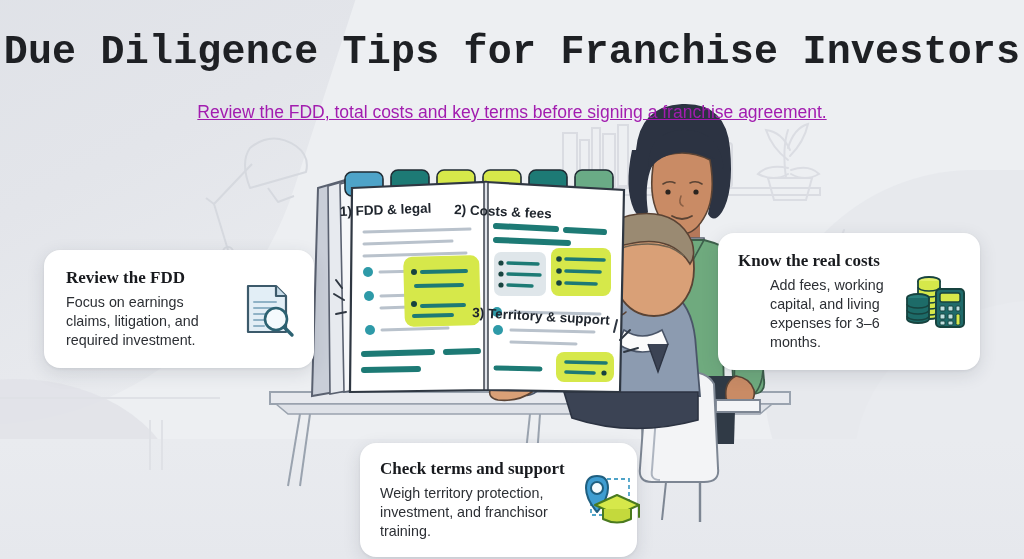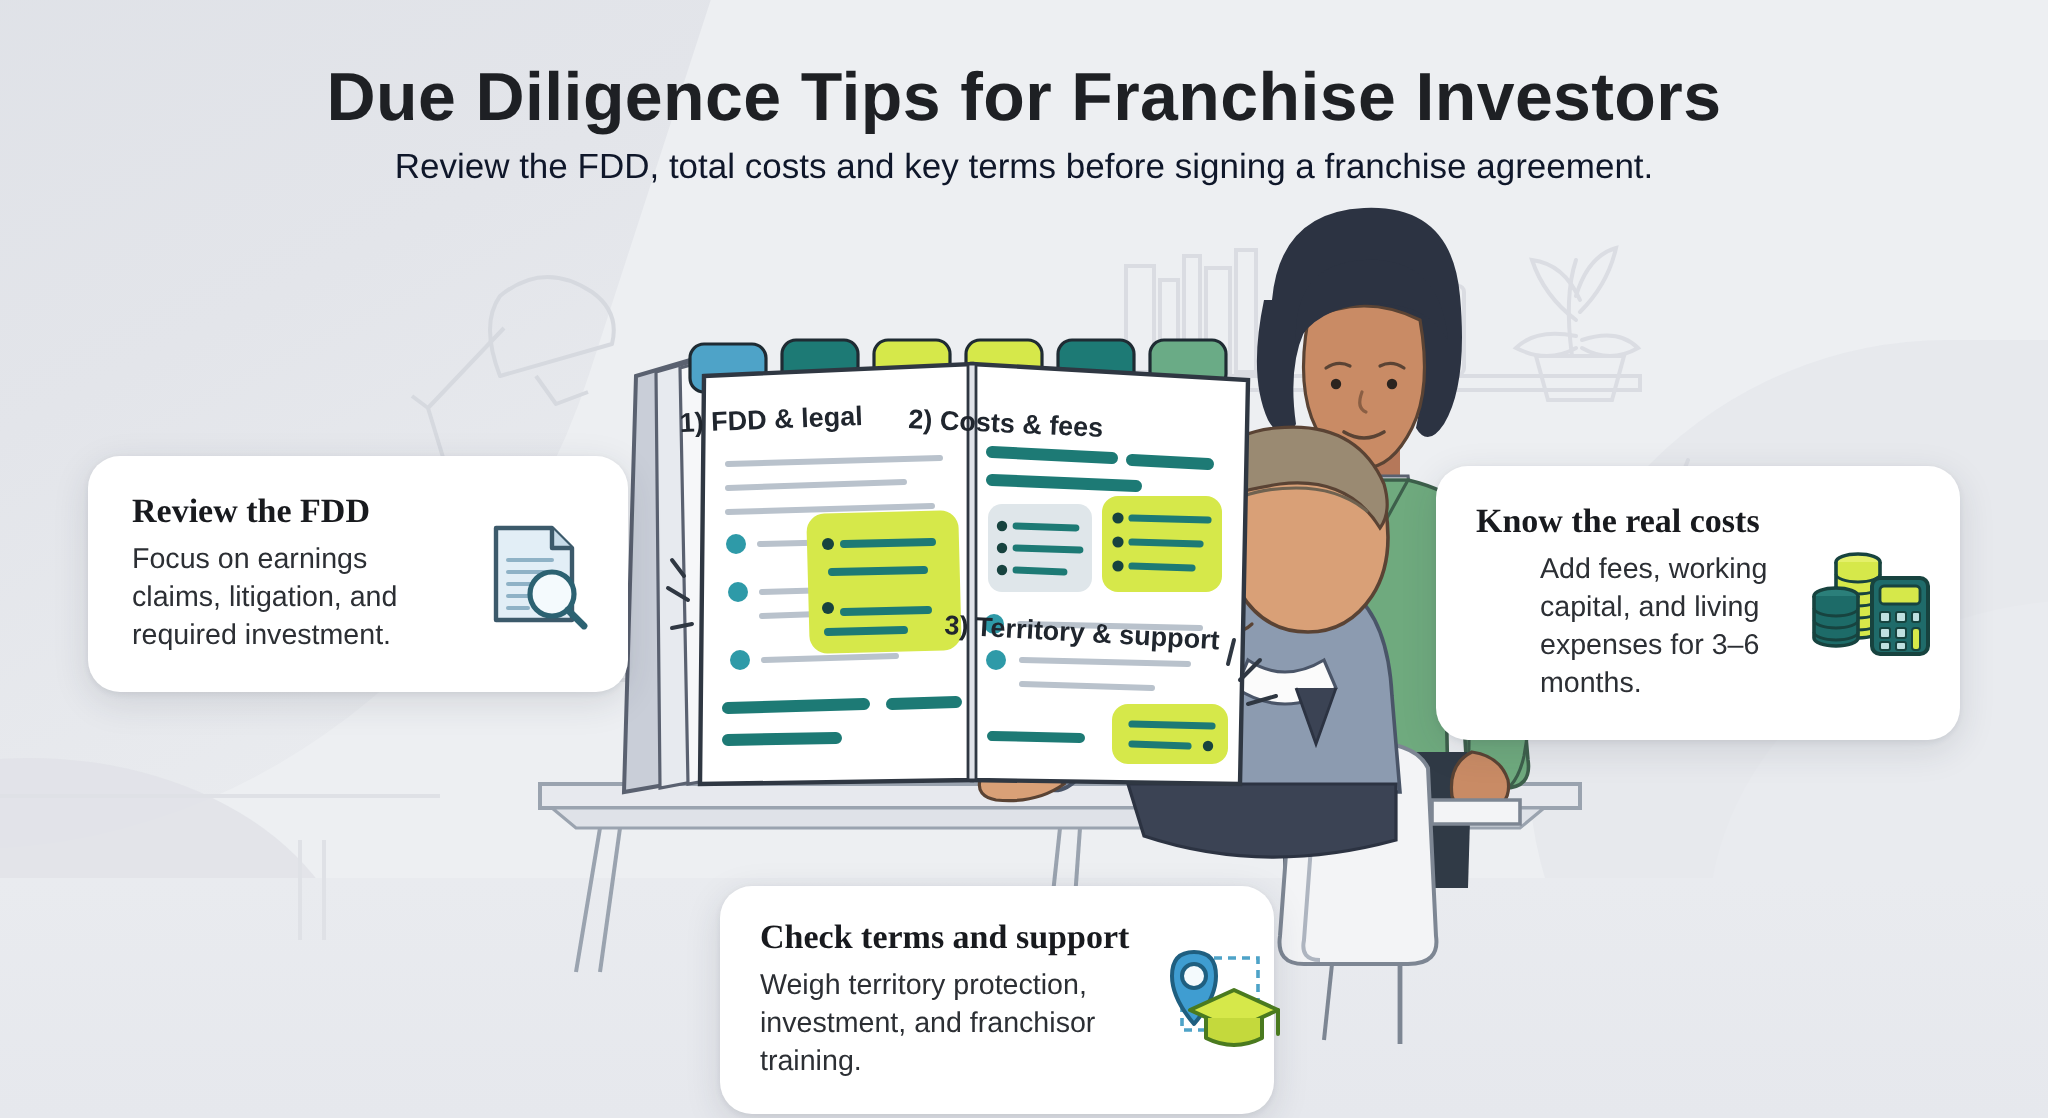--- a/index.html
+++ b/index.html
@@ -60,31 +60,32 @@
   }
 
   
   .header {
     position: absolute;
     top: 30px; left: 0; right: 0;
     text-align: center;
     z-index: 40;
   }
   .title {
-    font-family: Liberation Sans, sans-serif;
+    font-family: Liberation Mono, monospace;
     font-weight: bold;
-    font-size: 34px;
+    font-size: 40px;
     color: #1e2024;
     letter-spacing: .2px;
   }
   .subtitle {
-    margin-top: 4px;
+    margin-top: 27px;
     font-size: 17.5px;
-    color: #0f172a;
+    color: #a21caf;
     font-weight: 400;
+    text-decoration: underline;
   }
 
   
   .scene { position: absolute; inset: 0; z-index: 10; }
   .scene svg { position: absolute; top: 0; left: 0; }
 
   
   .card {
     position: absolute;
     background: #fff;
@@ -104,21 +105,21 @@
     margin-bottom: 5px;
     white-space: nowrap;
   }
   .card-body {
     font-size: 14.3px;
     line-height: 1.33;
     color: #2c2f34;
   }
   .card-icon { flex: 0 0 auto; display: block; }
 
-  #card-fdd    { left: 44px;  top: 228px; width: 270px; padding: 18px 16px 18px 22px; }
+  #card-fdd    { left: 44px;  top: 250px; width: 270px; padding: 18px 16px 18px 22px; }
   #card-costs  { left: 718px; top: 233px; width: 262px; padding: 18px 14px 18px 20px; align-items: center; }
   #card-terms  { left: 360px; top: 443px; width: 277px; padding: 16px 14px 16px 20px; }
 
   #card-fdd   .card-body { max-width: 160px; }
   #card-costs .card-body { max-width: 172px; margin-left: 32px; }
   #card-terms .card-body { max-width: 215px; }
 </style>
 </head>
 <body>
 

